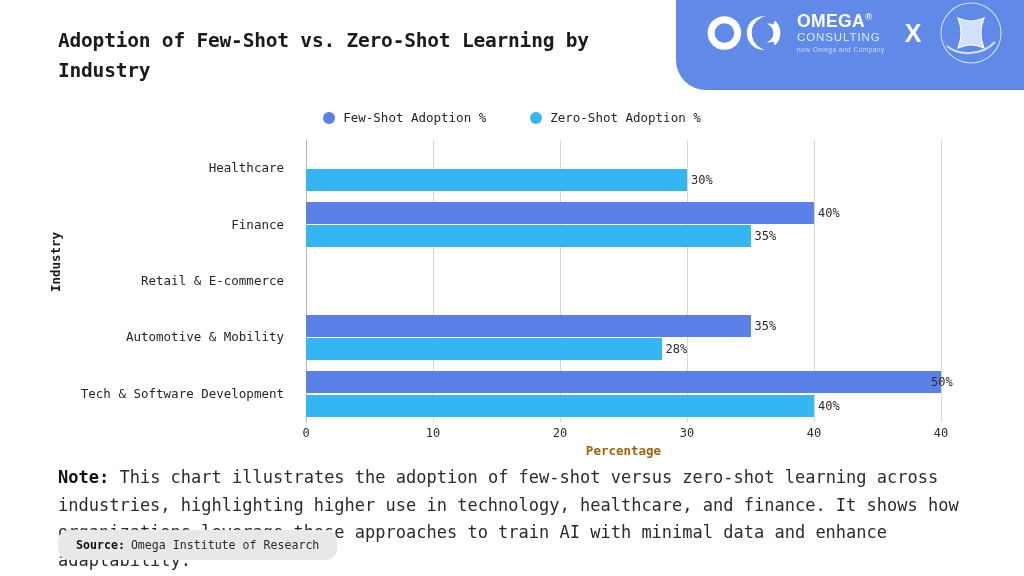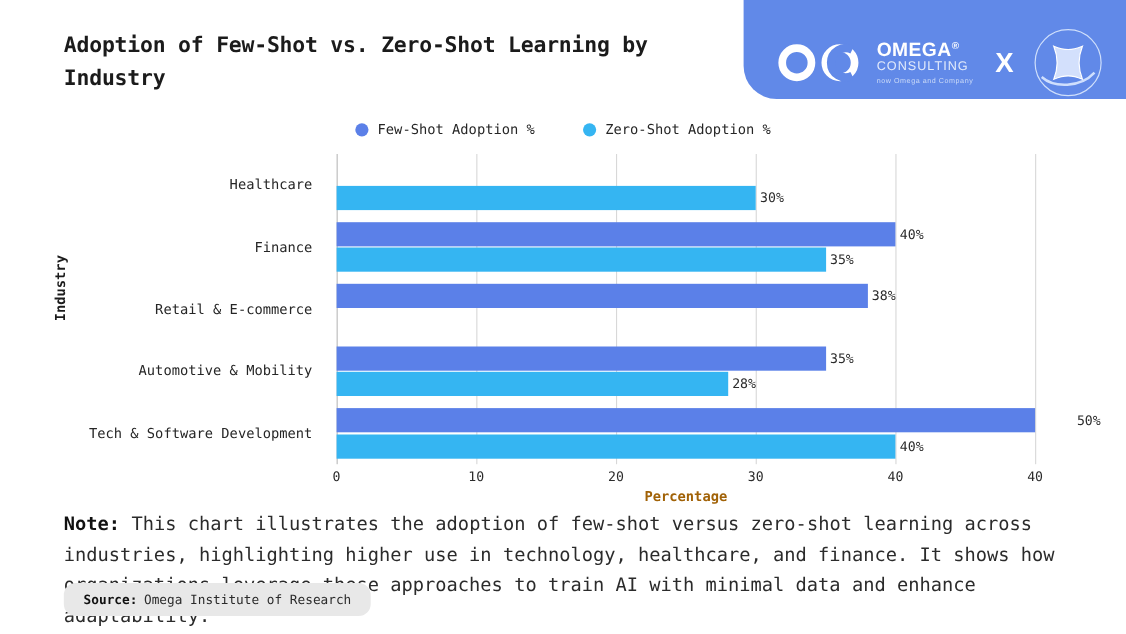--- a/index.html
+++ b/index.html
@@ -22,21 +22,21 @@
     letter-spacing: -0.2px;
   }
 
   .brand-banner {
     position: absolute;
     right: 0; top: 0;
     width: 348px; height: 90px;
     background: #6189E8;
     border-bottom-left-radius: 30px;
     display: flex;
-    align-items: flex-end;
+    align-items: flex-start;
   }
   .brand-inner {
     display: flex;
     align-items: center;
     gap: 11px;
     margin-left: 26px;
   }
   .infinity-mark { width: 84px; height: 44px; flex: none; }
   .omega-text { display: flex; flex-direction: column; justify-content: center; line-height: 1; }
   .omega-main {
@@ -221,35 +221,31 @@
         <div class="bar-label" style="left: 381px;">30%</div>
       </div>
       <div class="grp" style="top: 61.85px; height: 22px;">
         <div class="bar" style="width: 508px; background: rgb(91, 128, 232); top: 0px;"></div>
         <div class="bar-label" style="left: 508px;">40%</div>
       </div>
       <div class="grp" style="top: 85.35px; height: 22px;">
         <div class="bar" style="width: 444.5px; background: rgb(53, 181, 242); top: 0px;"></div>
         <div class="bar-label" style="left: 444.5px;">35%</div>
       </div>
-      <div class="grp" style="top: 118.25px; height: 22px;">
-        <div class="bar" style="width: 482.6px; background: rgb(91, 128, 232); top: 0px;"></div>
-        <div class="bar-label" style="left: 482.6px;">38%</div>
-      </div>
       <div class="grp" style="top: 174.65px; height: 22px;">
         <div class="bar" style="width: 444.5px; background: rgb(91, 128, 232); top: 0px;"></div>
         <div class="bar-label" style="left: 444.5px;">35%</div>
       </div>
       <div class="grp" style="top: 198.15px; height: 22px;">
         <div class="bar" style="width: 355.6px; background: rgb(53, 181, 242); top: 0px;"></div>
         <div class="bar-label" style="left: 355.6px;">28%</div>
       </div>
       <div class="grp" style="top: 231.05px; height: 22px;">
         <div class="bar" style="width: 635px; background: rgb(91, 128, 232); top: 0px;"></div>
-        <div class="bar-label" style="left: 669px;">50%</div>
+        <div class="bar-label" style="left: 621px;">50%</div>
       </div>
       <div class="grp" style="top: 254.55px; height: 22px;">
         <div class="bar" style="width: 508px; background: rgb(53, 181, 242); top: 0px;"></div>
         <div class="bar-label" style="left: 508px;">40%</div>
       </div>
     </div>
 
   <div id="xticks">
       <div class="xtick" style="left: 306px;">0</div>
       <div class="xtick" style="left: 433px;">10</div>

